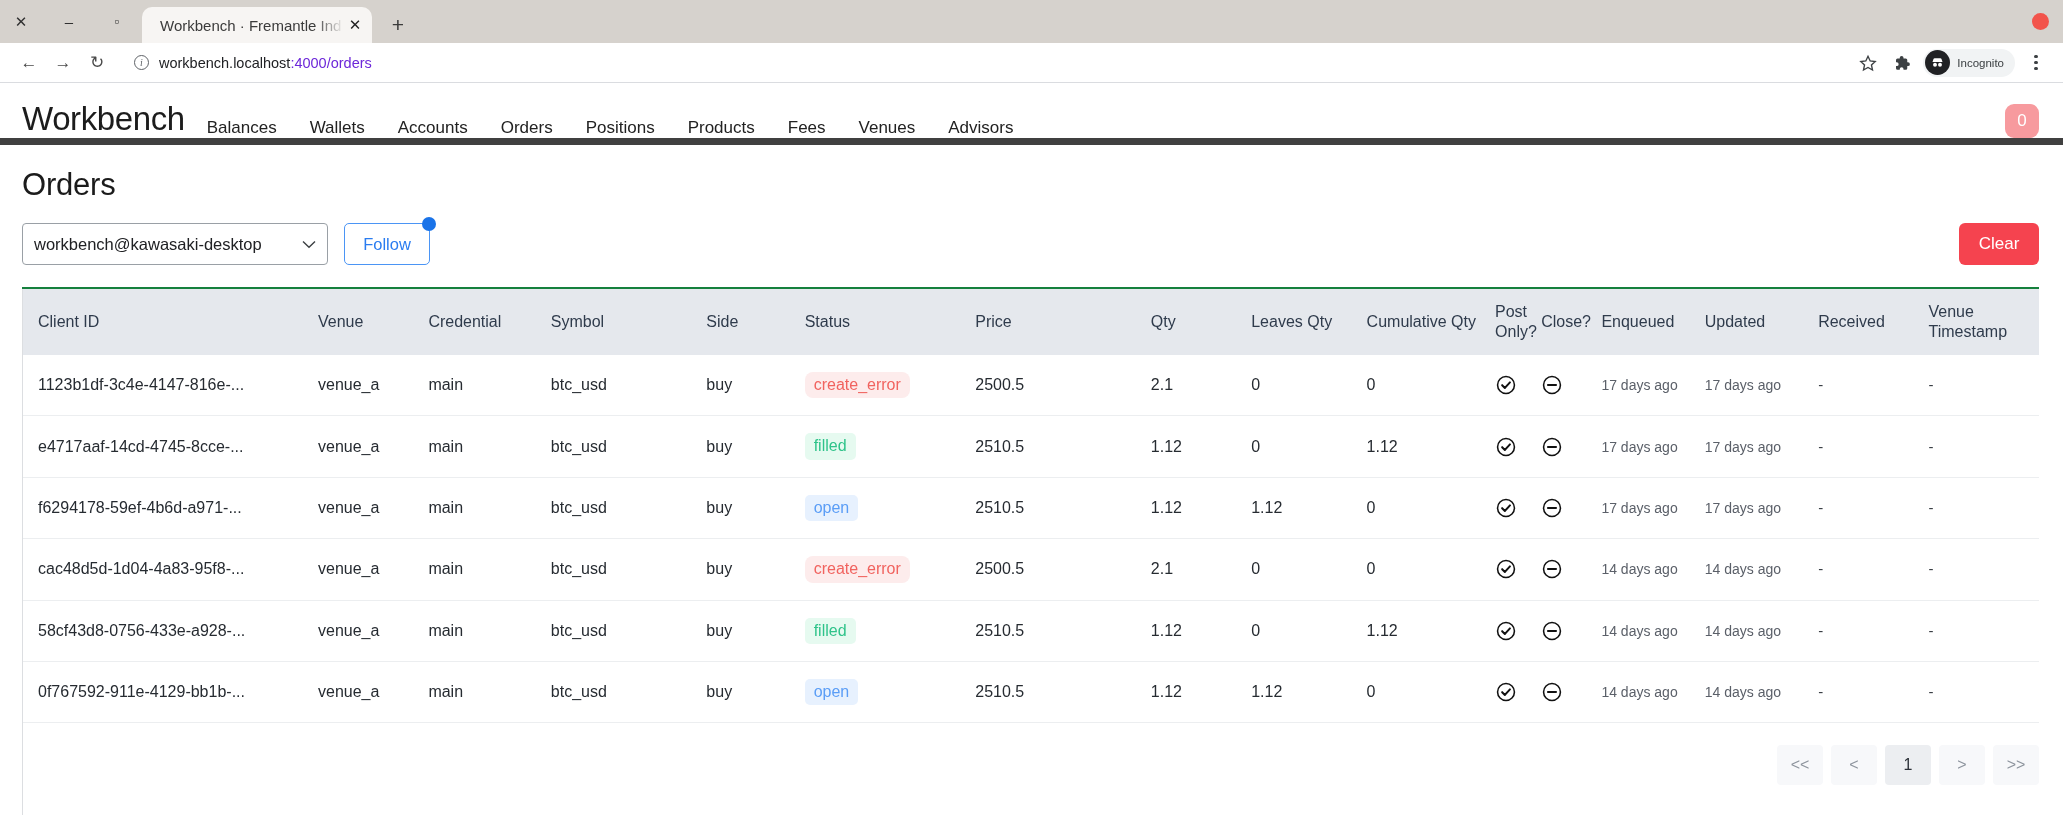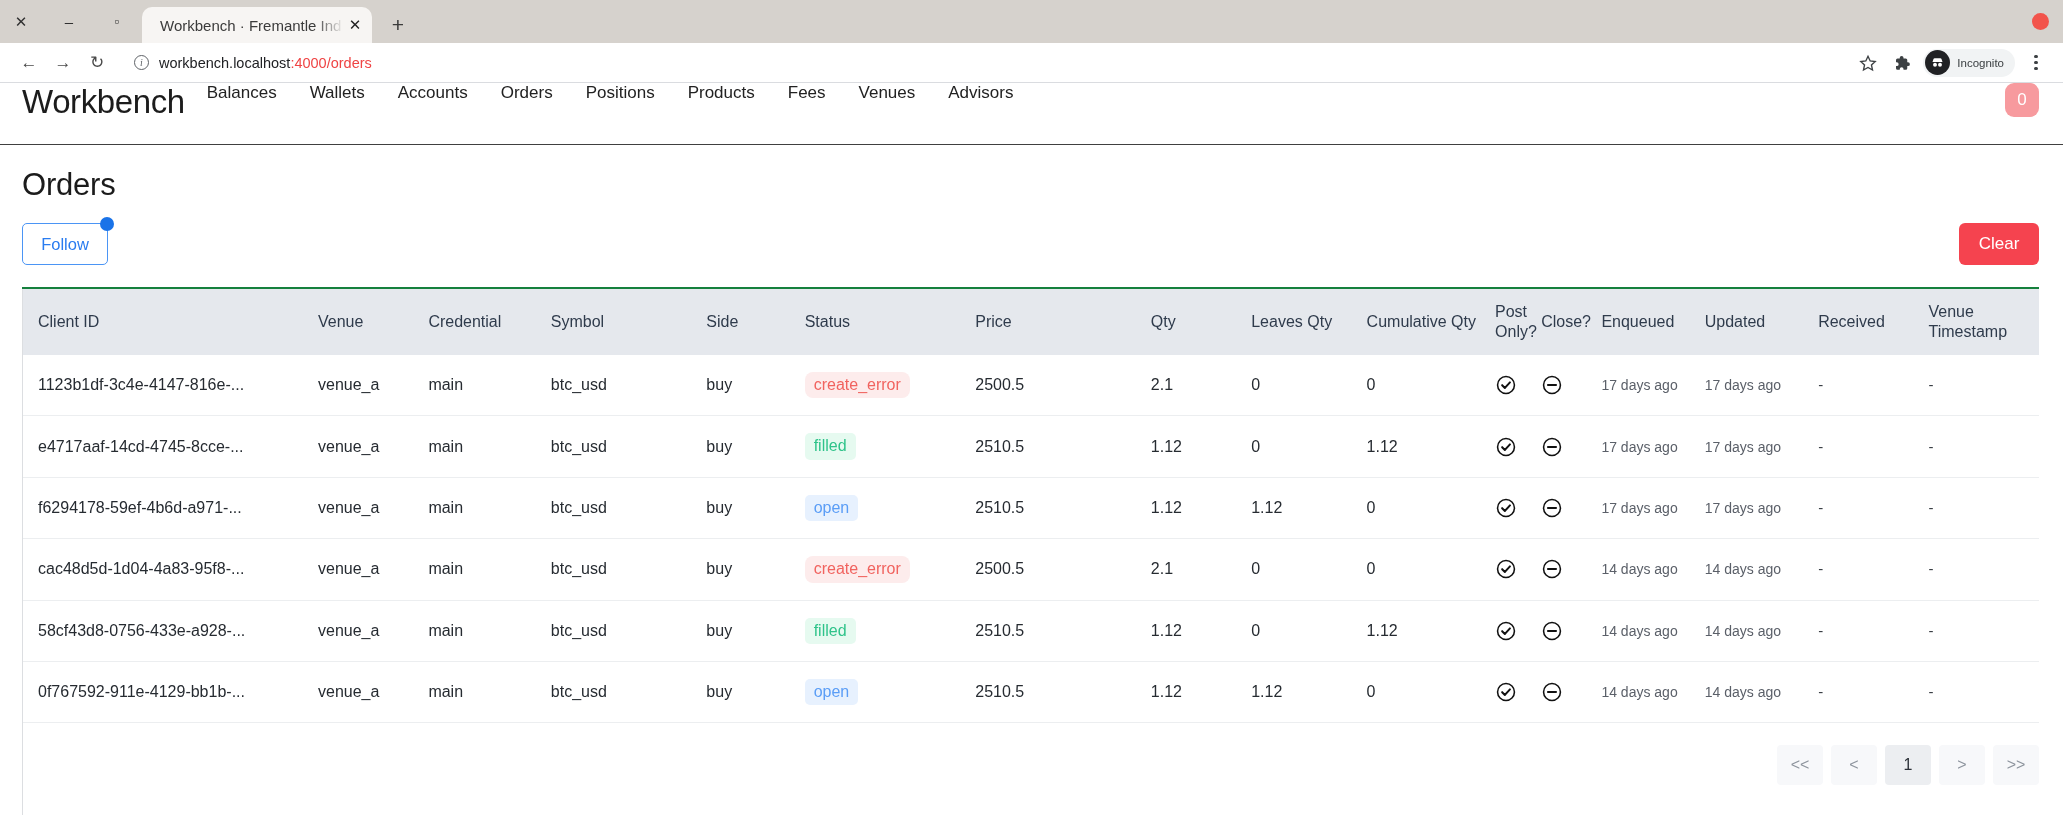--- a/index.html
+++ b/index.html
@@ -92,21 +92,21 @@
   }
   .info-icon {
     width: 15px; height: 15px; border-radius: 50%;
     border: 1.3px solid #5f6368;
     display: flex; align-items: center; justify-content: center;
     font-size: 10px; color: #5f6368; font-style: italic;
     font-family: "Liberation Serif", serif;
     flex: 0 0 15px;
   }
   .url { font-size: 14.5px; color: #202124; margin-left: 10px; }
-  .url .dim { color: #ef4444; }
+  .url .dim { color: #6d28d9; }
   .tb-right { display: flex; align-items: center; gap: 4px; }
   .tb-icon {
     width: 30px; height: 30px;
     display: flex; align-items: center; justify-content: center;
     color: #3c4043;
   }
   .incognito-pill {
     height: 28px; border-radius: 14px;
     background: #f1f3f4;
     display: flex; align-items: center;
@@ -127,23 +127,23 @@
     flex: 1;
     background: #ffffff;
     overflow: hidden;
     position: relative;
     display: flex;
     flex-direction: column;
   }
 
   .appnav {
     height: 62px; flex: 0 0 62px;
-    display: flex; align-items: flex-start;
+    display: flex; align-items: flex-end;
     padding: 0 24px 0 22px;
-    border-bottom: 1px solid #404040;
+    border-bottom: 7px solid #404040;
   }
   .brand {
     font-size: 33px; font-weight: 400; color: #1c1c1c;
     letter-spacing: -0.4px;
     margin-right: 22px;
   }
   .navlinks { display: flex; align-items: center; gap: 33px; }
   .navlink { font-size: 17px; color: #222222; }
   .nav-badge {
     margin-left: auto;
@@ -380,20 +380,28 @@
         <a class="navlink">Fees</a>
         <a class="navlink">Venues</a>
         <a class="navlink">Advisors</a>
       </div>
       <div class="nav-badge">0</div>
     </div>
 
     <h1 class="page-title">Orders</h1>
 
     <div class="filterbar">
+      <div class="select-wrap">
+        <span class="select-value">workbench@kawasaki-desktop</span>
+        <span class="chev">
+          <svg width="14" height="9" viewBox="0 0 14 9" fill="none" stroke="#3c4043" stroke-width="1.4">
+              <polyline points="1,1.5 7,7.2 13,1.5"></polyline>
+            </svg>
+        </span>
+      </div>
       <div class="follow-wrap">
         <button class="follow-btn">Follow</button>
         <span class="follow-dot"></span>
       </div>
       <button class="clear-btn">Clear</button>
     </div>
 
     <div class="table-shell">
       <div class="left-rail"></div>
       <table class="orders">

